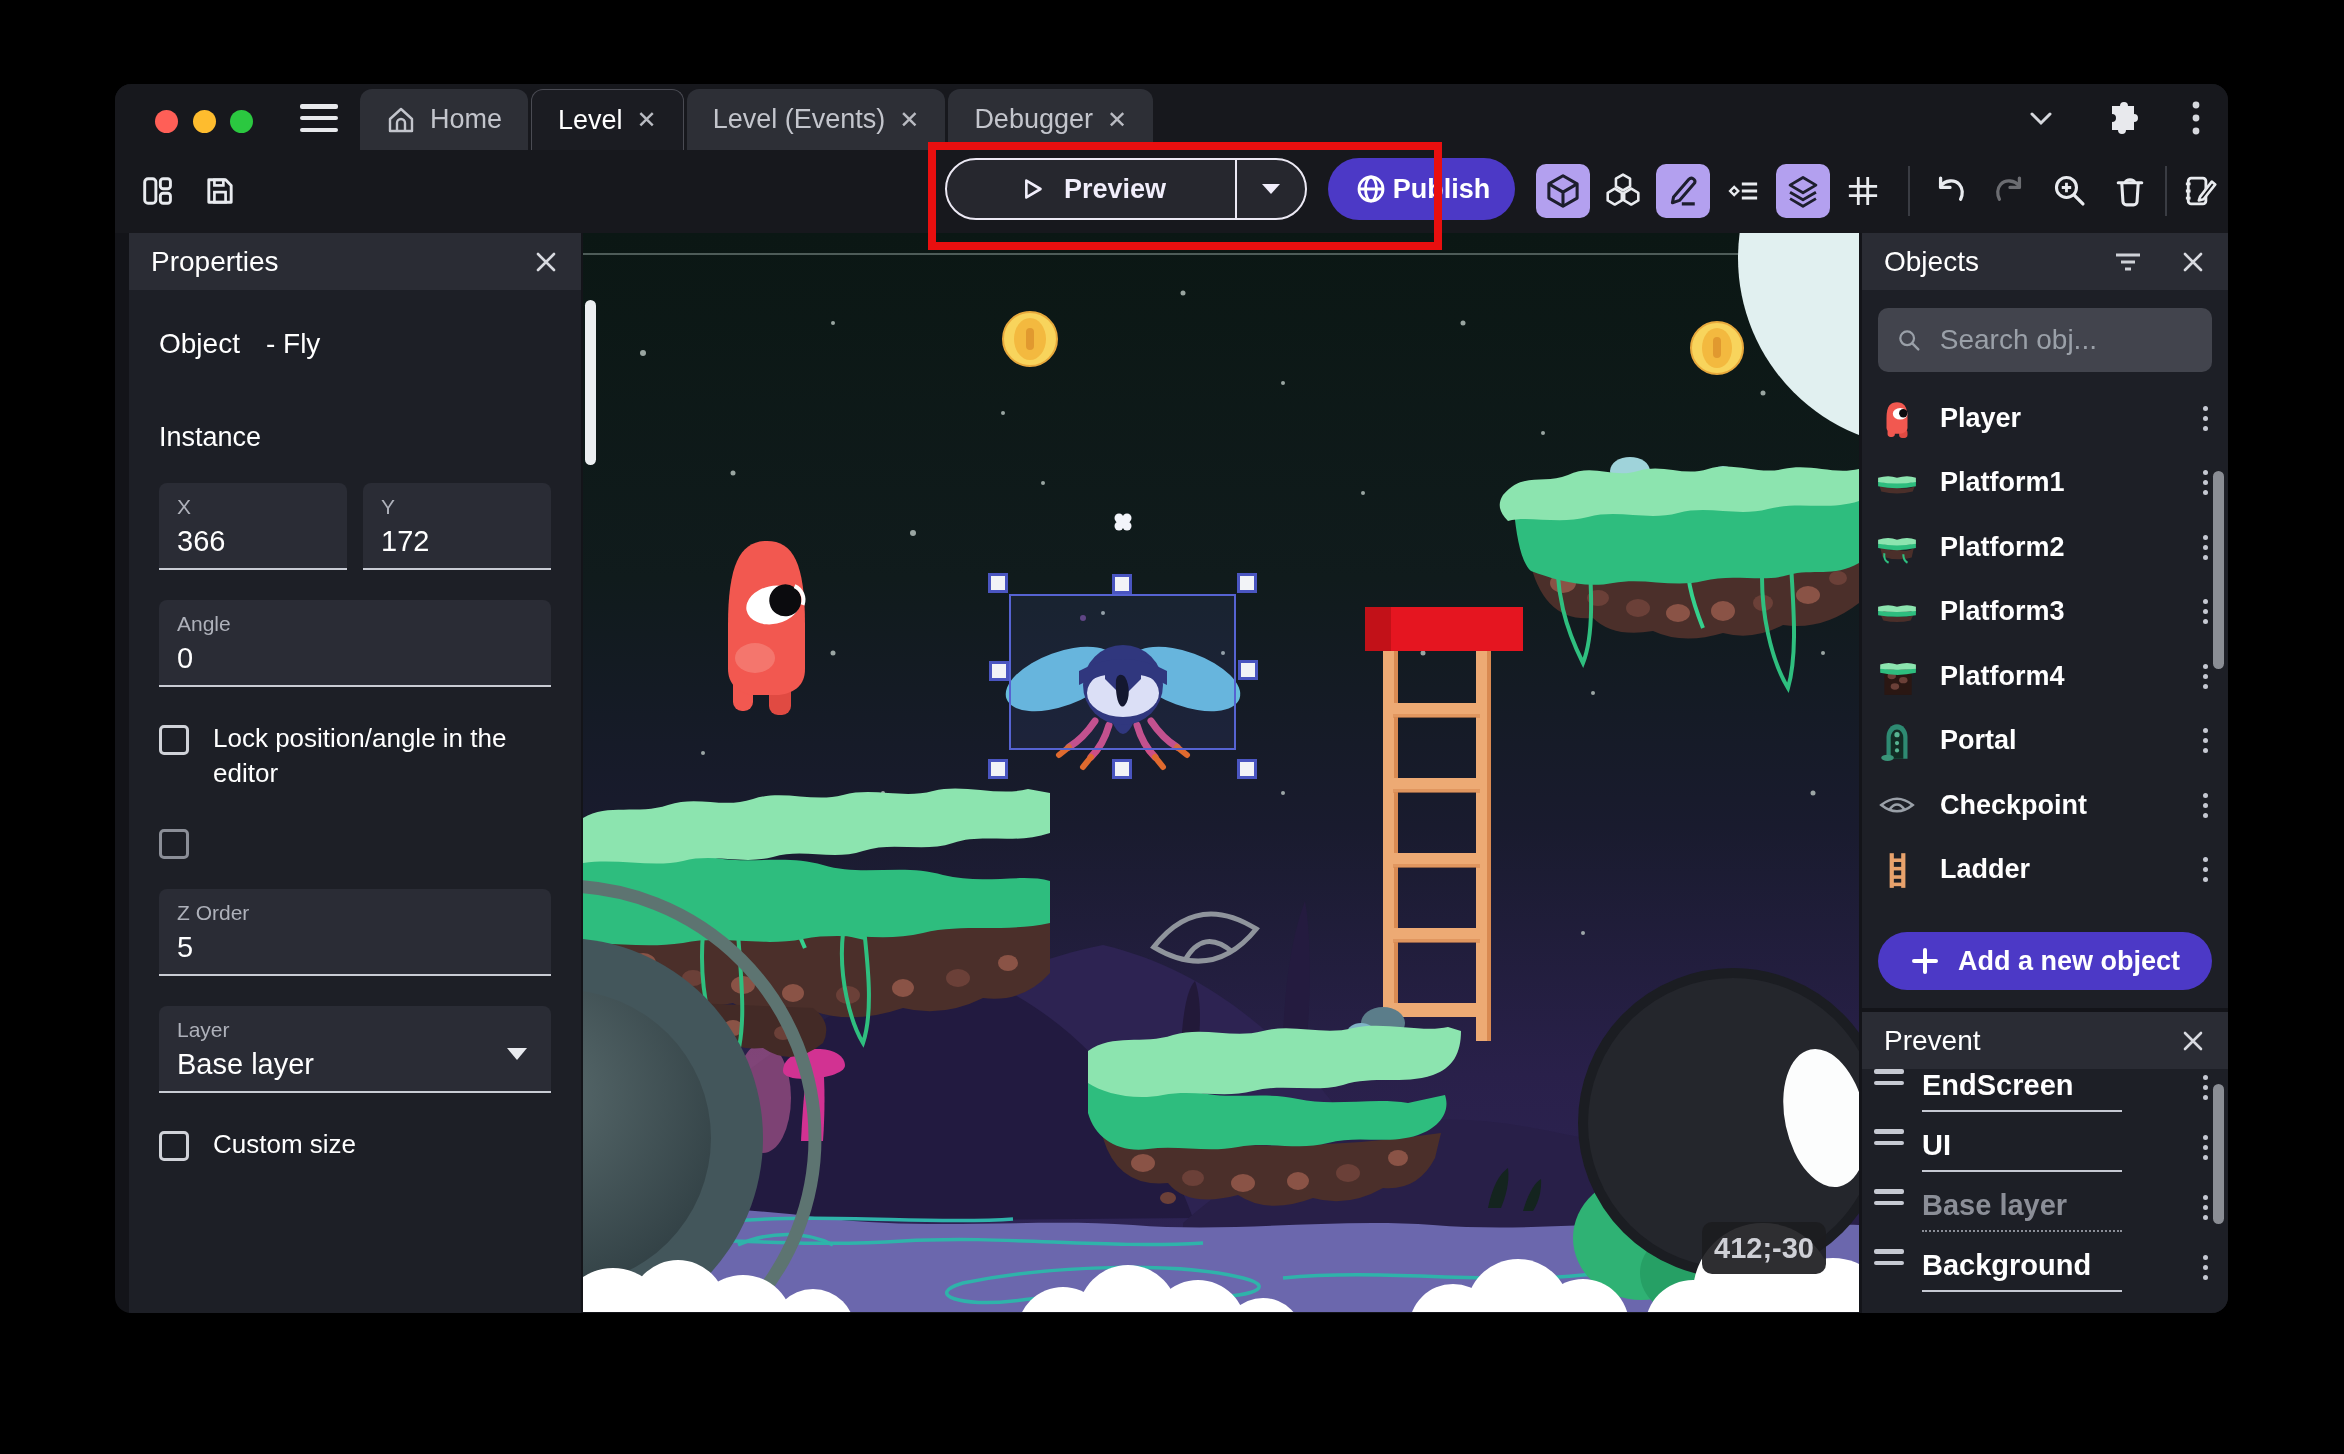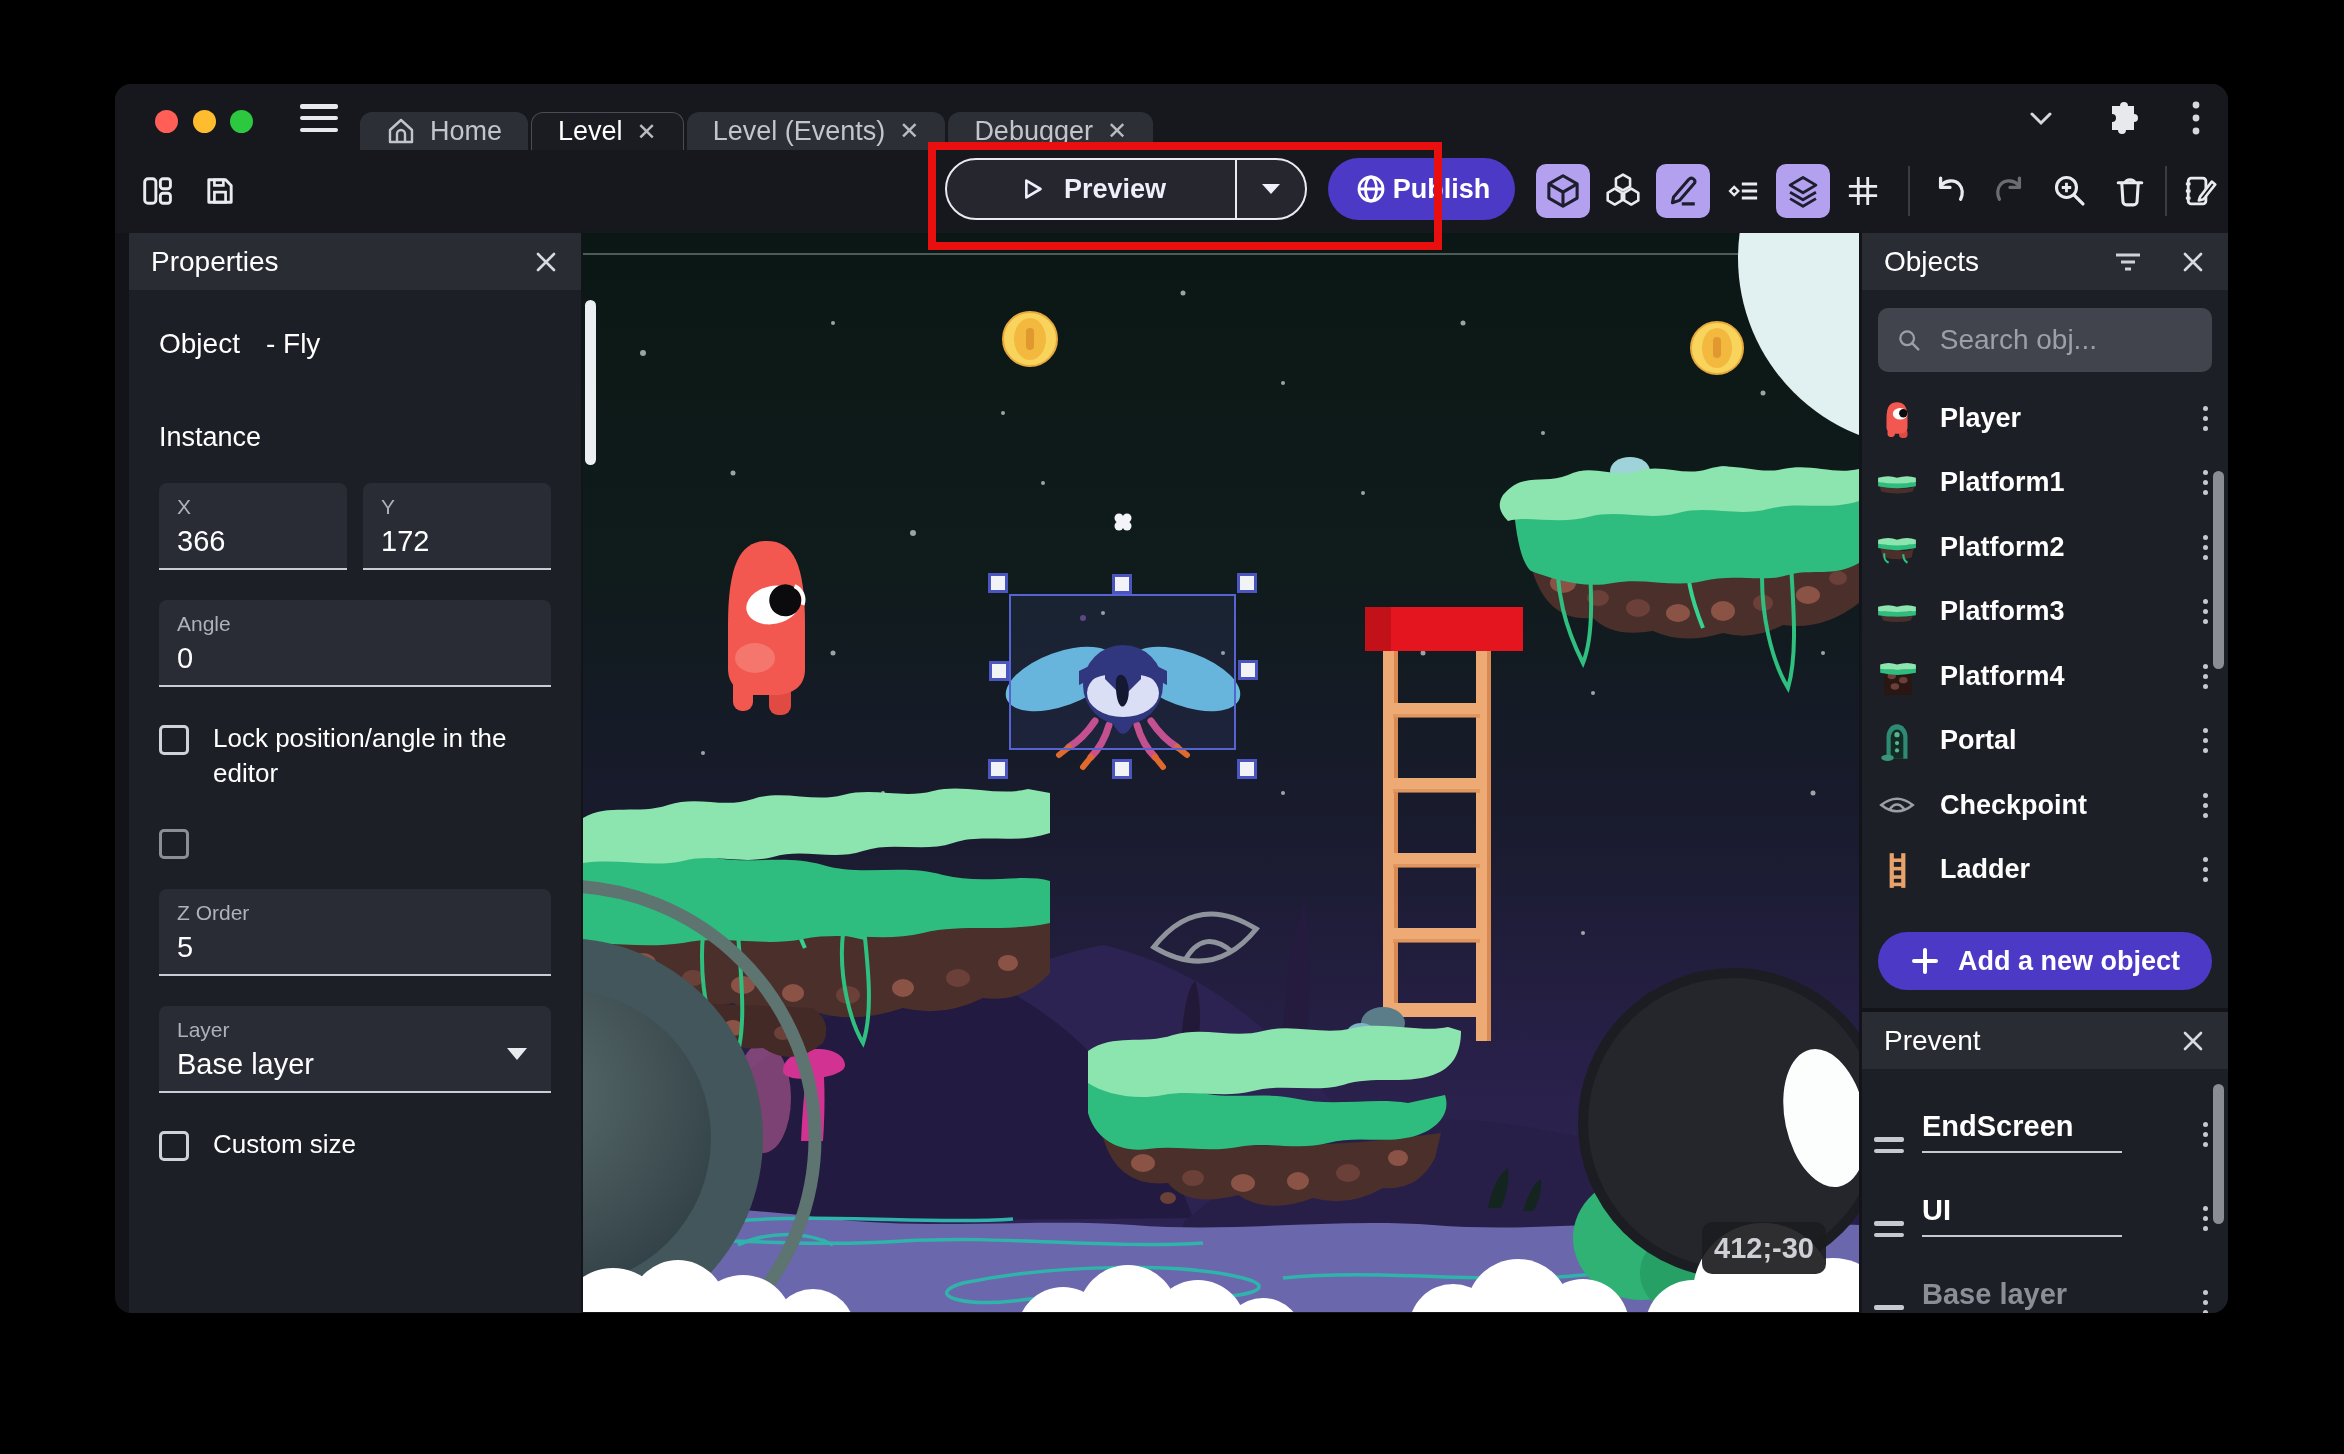--- a/index.html
+++ b/index.html
@@ -9,21 +9,21 @@
           border-radius:16px;overflow:hidden;box-shadow:0 25px 90px rgba(0,0,0,.85);}
   
   .titlebar{position:absolute;left:0;top:0;width:100%;height:66px;background:#17181d;}
   .traffic{position:absolute;top:26px;width:23px;height:23px;border-radius:50%;}
   .t-red{left:40px;background:#ff5f57;}
   .t-yellow{left:78px;background:#febc2e;}
   .t-green{left:115px;background:#2bc840;}
   .hamburger{position:absolute;left:185px;top:20px;width:38px;height:28px;display:flex;flex-direction:column;justify-content:space-between;cursor:pointer;}
   .hamburger span{display:block;height:4.5px;border-radius:2px;background:#e8e9ec;}
   .tabs{position:absolute;left:245px;top:12px;height:54px;display:flex;align-items:flex-end;}
-  .tab{height:38px;display:flex;align-items:center;gap:14px;padding:0 26px;background:#2d2f36;
+  .tab{height:61px;display:flex;align-items:center;gap:14px;padding:0 26px;background:#2d2f36;
        border-radius:12px 12px 0 0;margin-right:3px;color:#c3c5cc;font-size:27px;margin-top:48px;}
   .tab.active{background:#1b1c22;border:1.5px solid #4a4b53;border-bottom:none;color:#fff;}
   .tab .close{font-size:24px;color:#b9bbc2;line-height:1;}
   .titlebar-right{position:absolute;right:26px;top:14px;height:40px;display:flex;align-items:center;gap:48px;}
   
   .toolbar{position:absolute;left:0;top:66px;width:100%;height:83px;background:#17181d;}
   .tb-icon{position:absolute;top:14px;width:54px;height:54px;display:flex;align-items:center;justify-content:center;border-radius:10px;cursor:pointer;}
   .tb-icon.toggled{background:#b3a0ef;}
   .tb-sep{position:absolute;top:16px;width:2px;height:50px;background:#3a3c43;}
   .preview-split{position:absolute;left:830px;top:8px;width:362px;height:62px;border:2.5px solid #ece9f4;
@@ -62,21 +62,21 @@
   .search-box{margin:18px 16px 0;height:64px;background:#42444d;border-radius:10px;display:flex;align-items:center;padding:0 18px;gap:16px;}
   .search-box input{background:transparent;border:none;outline:none;color:#e8eaee;font-size:28px;width:100%;}
   .search-box input::placeholder{color:#9aa0a8;}
   .obj-row{height:64.5px;display:flex;align-items:center;padding:0 14px 0 12px;gap:20px;cursor:pointer;}
   .obj-row .nm{font-size:27px;font-weight:600;color:#fff;}
   .kebab{margin-left:auto;display:flex;flex-direction:column;gap:5px;padding:6px;cursor:pointer;}
   .kebab i{width:5px;height:5px;border-radius:50%;background:#c6c9d2;}
   .thumb{width:46px;height:46px;flex:none;display:flex;align-items:center;justify-content:center;}
   .scrollthumb{position:absolute;background:#8a8d94;border-radius:6px;}
   
-  .layer-row{height:60px;display:flex;align-items:flex-end;padding:0 14px 0 12px;gap:18px;margin-top:24px;}
+  .layer-row{height:60px;display:flex;align-items:flex-start;padding:0 14px 0 12px;gap:18px;}
   .drag{display:flex;flex-direction:column;gap:7px;width:30px;cursor:grab;}
   .drag span{height:4.5px;background:#c6c9d2;border-radius:2px;}
   .lname{width:200px;font-size:29px;font-weight:600;color:#fff;border-bottom:2px solid #c6c9d2;padding-bottom:8px;cursor:text;}
   .layer-row.dim .lname{color:#8b8e97;border-bottom:2px dotted #8b8e97;}
   
   .sel-rect{position:absolute;left:426px;top:361px;width:227px;height:156px;border:2.5px solid #5663d2;background:rgba(95,110,230,.10);}
   .handle{position:absolute;width:20px;height:20px;background:#f2f3f7;border:3px solid #4a55c0;}
   .coord-badge{position:absolute;left:1119px;top:989px;width:124px;height:52px;background:rgba(28,28,32,.92);
       border-radius:10px;color:#cfd0d6;font-size:29px;font-weight:bold;display:flex;align-items:center;justify-content:center;}
   .canvas-scrollthumb{position:absolute;left:2px;top:67px;width:11px;height:165px;background:#eceff1;border-radius:6px;}

